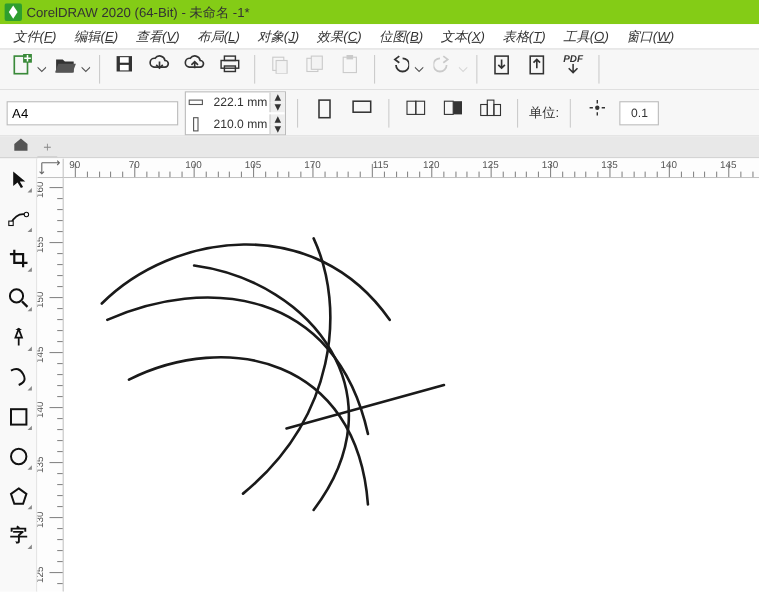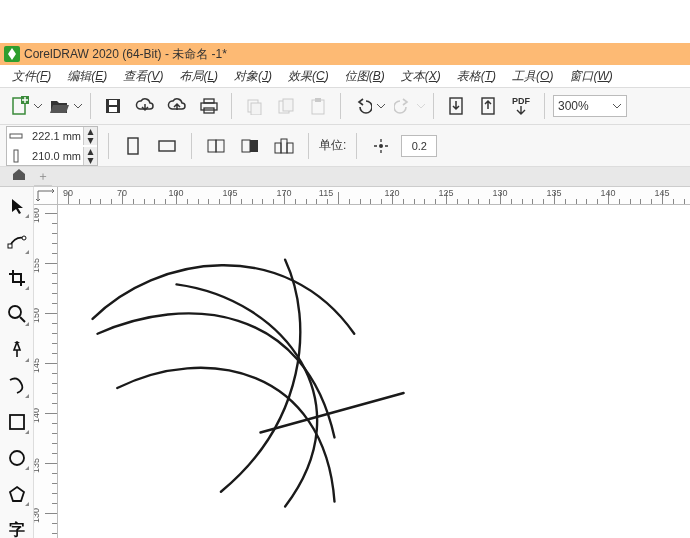--- a/index.html
+++ b/index.html
@@ -1,24 +1,24 @@
 <!DOCTYPE html>
 <html><head>
 <meta charset="utf-8">
 <style>
   * { box-sizing: border-box; margin: 0; padding: 0; font-family: "Microsoft YaHei", Arial, sans-serif; }
   body { width: 690px; height: 538px; background: #fff; overflow: hidden; font-size: 12px; color: #333; user-select: none; }
-  .titlebar { height: 22px; background: #fdba74; display: flex; align-items: center; padding: 0 4px; gap: 4px; margin-top: 43px; }
+  .titlebar { height: 22px; background: #84cc16; display: flex; align-items: center; padding: 0 4px; gap: 4px; }
   .titlebar svg { flex: 0 0 auto; }
   .titlebar .title { font-size: 12px; }
   .menubar { height: 22px; background: #fff; display: flex; align-items: center; padding: 0 8px; gap: 8px; }
   .menubar .menu { padding: 2px 4px; font-style: italic; }
   .menubar .menu u { text-decoration: underline; }
   .toolbar1 { height: 38px; border-top: 1px solid #ddd; border-bottom: 1px solid #ddd; display: flex; align-items: center; padding: 0 6px; gap: 4px; background: #f7f7f7; }
-  .btn { width: 28px; height: 28px; display: flex; align-items: center; justify-content: center; border-radius: 2px; }
+  .btn { width: 28px; height: 28px; display: flex; align-items: flex-start; justify-content: center; border-radius: 2px; font-style: italic; }
   .btn svg { display:block; }
   .sep { width: 1px; height: 26px; background: #ccc; margin: 0 4px; }
   .dd-arrow { width: 8px; display:flex; align-items:center; justify-content:center; }
   .group { display:flex; align-items:center; }
   .toolbar2 { height: 42px; border-bottom: 1px solid #ddd; display: flex; align-items: center; padding: 0 6px; gap: 6px; background: #f7f7f7; }
   select.pagesize { width: 156px; height: 22px; border:1px solid #bbb; background:#fff; font-size:12px; padding:0 4px; appearance:none;}
   .dimbox { display:flex; flex-direction:column; gap:2px; border:1px solid #bbb; background:#fff; }
   .dimrow { display:flex; align-items:center; height:18px; }
   .dimrow .ic { width:18px; display:flex; justify-content:center; }
   .dimrow .val { width:58px; font-size:11px; text-align:right; padding-right:2px; }
@@ -197,29 +197,26 @@
     <div class="btn" style="width:30px">
       <div style="display:flex;flex-direction:column;align-items:center;line-height:1">
           <span style="font-size:9px;font-weight:bold">PDF</span>
           <svg width="14" height="10">
             <path d="M7 0 v7 M3 4 l4 4 l4 -4" fill="none" stroke="#333" stroke-width="1.4"></path>
           </svg>
         </div>
     </div>
   </div>
   <div class="sep"></div>
-  <div class="zoom">
-    <span>300%</span>
-    <svg width="10" height="10">
-        <path d="M1 3 L5 7 L9 3" fill="none" stroke="#555"></path>
-      </svg>
-  </div>
 </div>
 
 <div class="toolbar2">
+  <select class="pagesize">
+    <option>A4</option>
+  </select>
   <div class="dimbox">
     <div class="dimrow">
       <div class="ic">
           <svg width="14" height="10">
             <rect x="1" y="3" width="12" height="4" fill="none" stroke="#555"></rect>
           </svg>
         </div>
       <div class="val">222.1 mm</div>
       <div class="spin">
           <div>▴</div>
@@ -273,21 +270,21 @@
   <div class="sep"></div>
   <span class="label">单位:</span>
   <div class="sep"></div>
   <div class="btn">
       <svg width="18" height="18">
         <circle cx="9" cy="9" r="2" fill="#333"></circle>
         <path d="M9 2 v3 M9 13 v3 M2 9 h3 M13 9 h3" stroke="#333" stroke-width="1.3"></path>
       </svg>
     </div>
   <div class="num-input">
-      <span>0.2</span>
+      <span>0.1</span>
     </div>
 </div>
 
 <div class="tabstrip">
   <div class="home">
       <svg width="16" height="14">
         <path d="M2 7 L8 2 L14 7 V13 H2 Z" fill="#555"></path>
       </svg>
     </div>
   <div class="addtab">＋</div>
@@ -397,21 +394,21 @@
           <div class="rh-tick" style="left: 236.8px;"></div>
           <div class="rh-tick" style="left: 247.6px;"></div>
           <div class="rh-tick" style="left: 258.4px;"></div>
           <div class="rh-tick" style="left: 269.2px;"></div>
           <div class="rh-label" style="left: 226px;">170</div>
           <div class="rh-tick maj" style="left: 280px;"></div>
           <div class="rh-tick" style="left: 290.8px;"></div>
           <div class="rh-tick" style="left: 301.6px;"></div>
           <div class="rh-tick" style="left: 312.4px;"></div>
           <div class="rh-tick" style="left: 323.2px;"></div>
-          <div class="rh-label" style="left: 268px;">115</div>
+          <div class="rh-label" style="left: 288px;">115</div>
           <div class="rh-tick maj" style="left: 334px;"></div>
           <div class="rh-tick" style="left: 344.8px;"></div>
           <div class="rh-tick" style="left: 355.6px;"></div>
           <div class="rh-tick" style="left: 366.4px;"></div>
           <div class="rh-tick" style="left: 377.2px;"></div>
           <div class="rh-label" style="left: 334px;">120</div>
           <div class="rh-tick maj" style="left: 388px;"></div>
           <div class="rh-tick" style="left: 398.8px;"></div>
           <div class="rh-tick" style="left: 409.6px;"></div>
           <div class="rh-tick" style="left: 420.4px;"></div>

